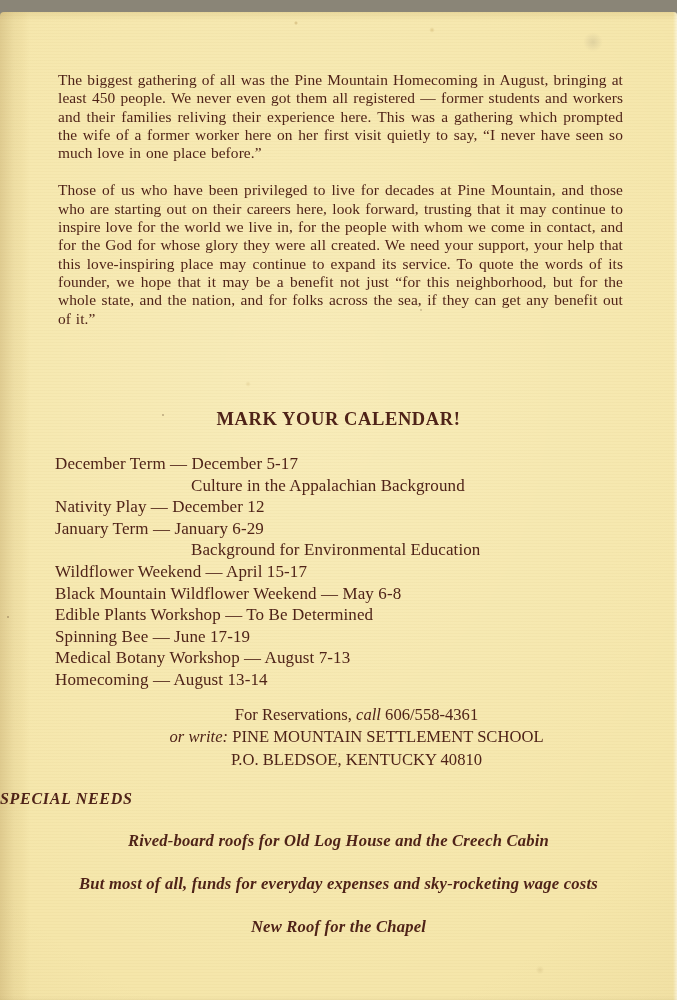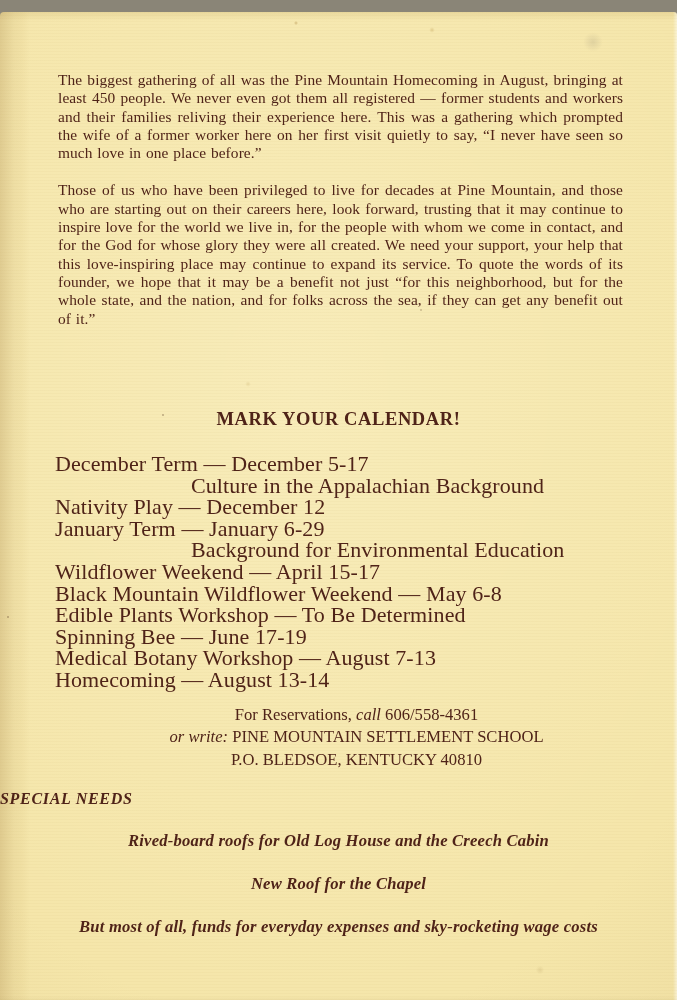--- a/index.html
+++ b/index.html
@@ -68,21 +68,21 @@
   }
 
   .events {
     position: absolute;
     top: 441px;
     left: 55px;
     width: 585px;
     margin: 0;
     padding: 0;
     list-style: none;
-    font-size: 22px;
+    font-size: 17px;
     line-height: 21.6px;
     letter-spacing: 0.1px;
   }
   .event.indent { padding-left: 136px; }
 
   .res {
     position: absolute;
     top: 692px;
     left: 18px;
     width: 100%;
@@ -168,18 +168,18 @@
     </p>
     <p>P.O. BLEDSOE, KENTUCKY 40810</p>
   </div>
 
   <h2 class="needs-heading">SPECIAL NEEDS</h2>
 
   <div class="needs">
 
       <p class="need">Rived-board roofs for Old Log House and the Creech Cabin</p>
 
+      <p class="need">But most of all, funds for everyday expenses and sky-rocketing wage costs</p>
+
       <p class="need">New Roof for the Chapel</p>
-
-      <p class="need">But most of all, funds for everyday expenses and sky-rocketing wage costs</p>
     </div>
 
 </div>
 
 </body></html>

